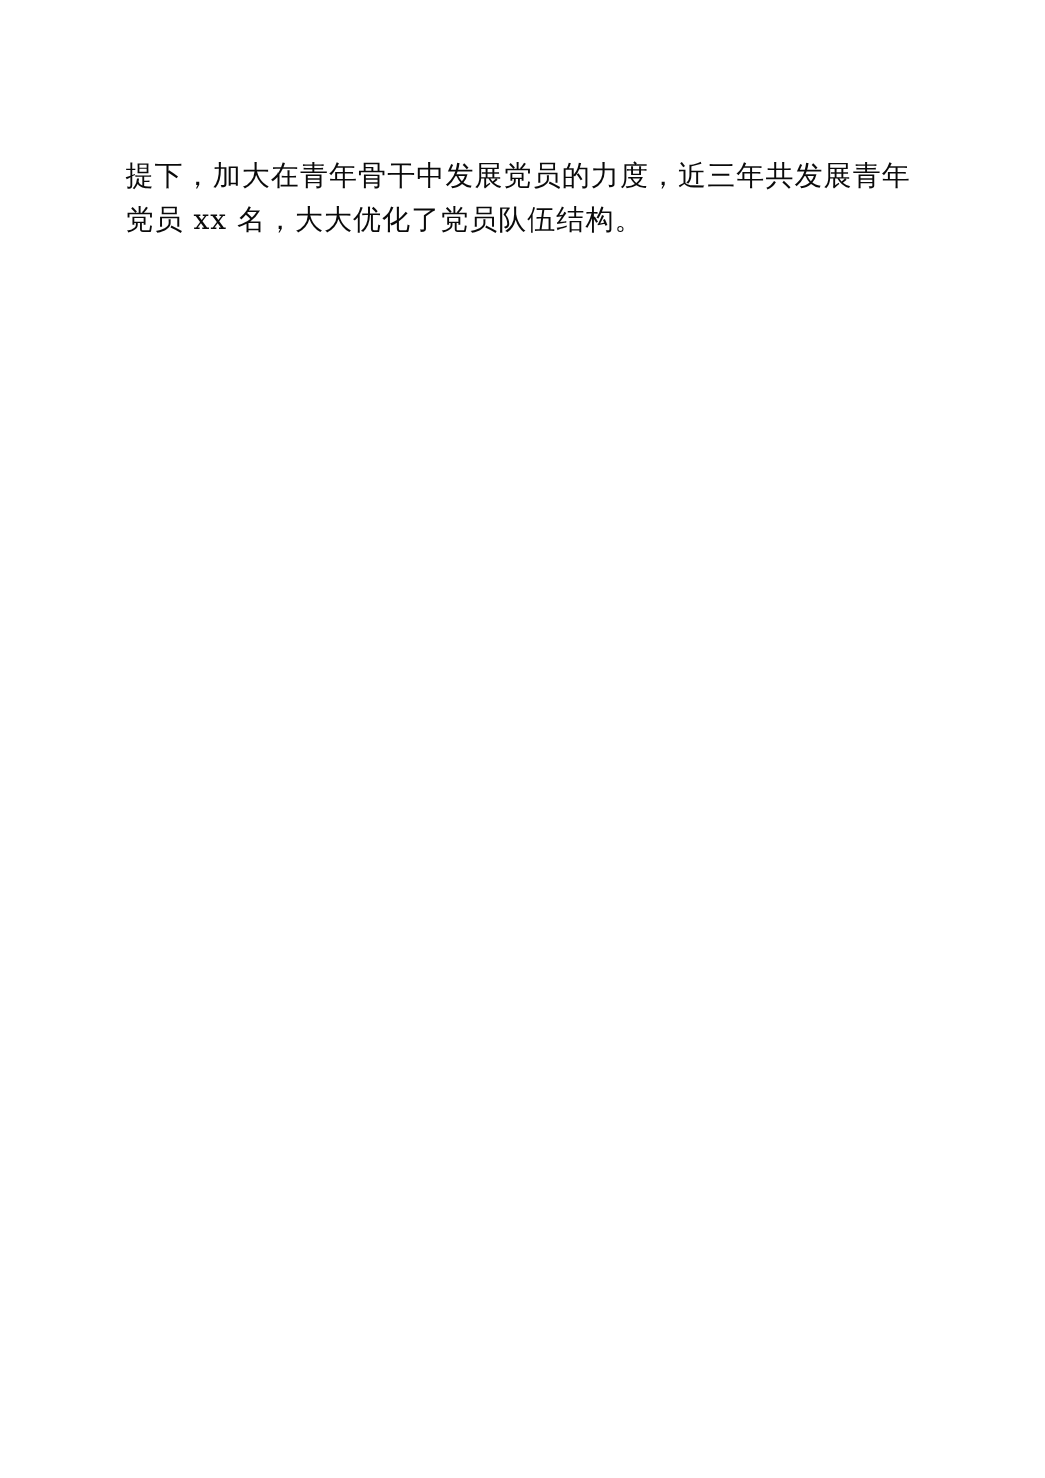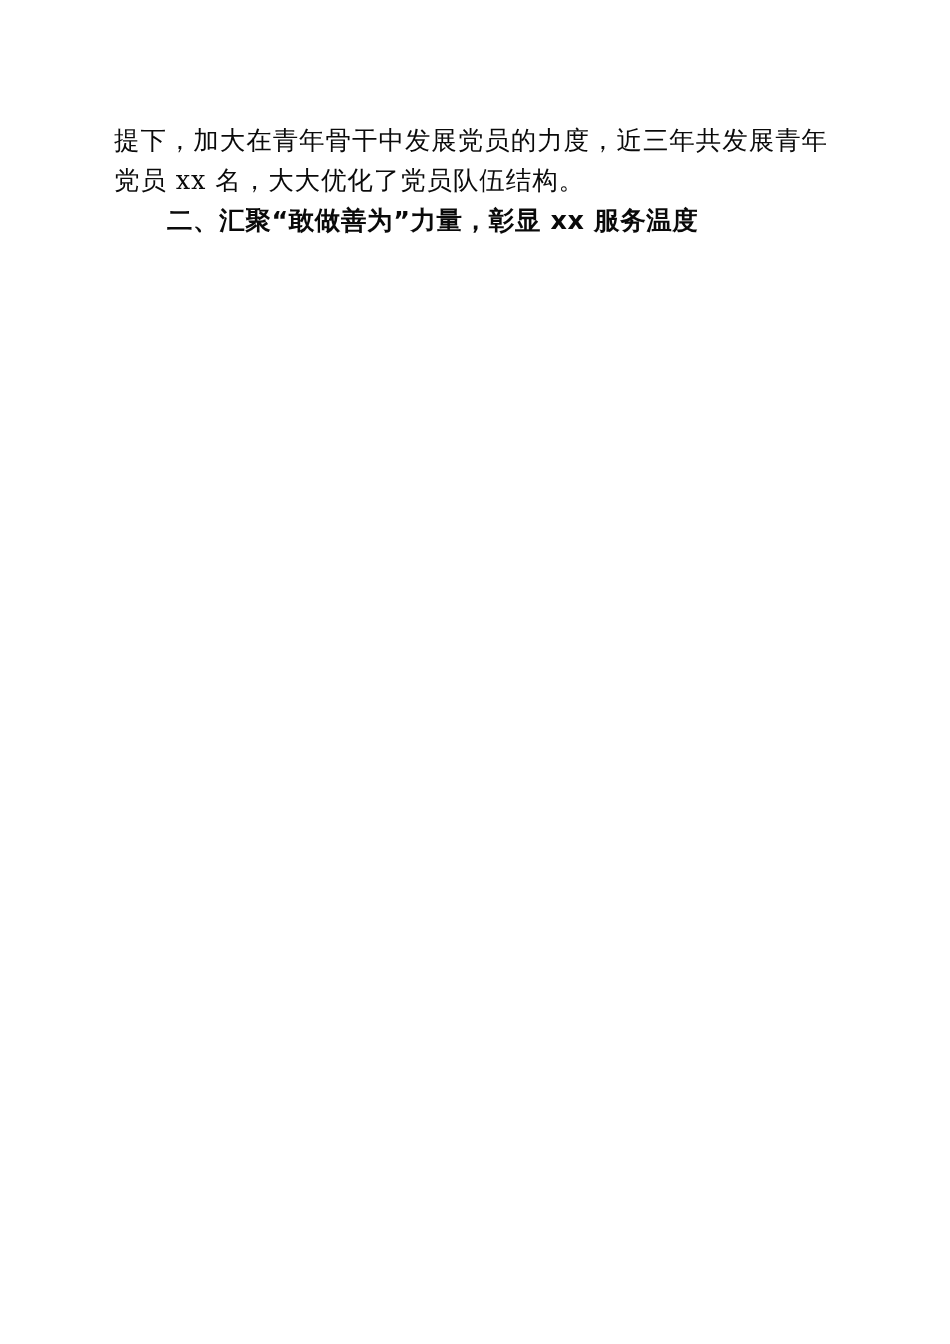--- a/index.html
+++ b/index.html
@@ -19,21 +19,21 @@
     position: relative;
     width: 950px;
     height: 1344px;
     background: #ffffff;
     box-sizing: border-box;
   }
 
   .doc-body {
     position: absolute;
     left: 114px;
-    top: 120px;
+    top: 140px;
     width: 714px;
   }
 
   
   .para {
     margin: 0;
     font-size: 25.5px;
     line-height: 40px;
     letter-spacing: 0.9px;
     text-align: justify;
@@ -70,19 +70,16 @@
 
 <div class="page">
   <div class="doc-body">
 
     <p class="para no-indent">
       <span>提下，加大在青年骨干中发展党员的力度，近三年共发展青年党员 xx 名，大大优化了党员队伍结构。</span>
     </p>
 
 
 
-    <p class="heading">
-      <span>二、汇聚“敢做善为”力量，彰显 xx 服务温度</span>
-    </p>
 
 
   </div>
 </div>
 
 </body></html>

